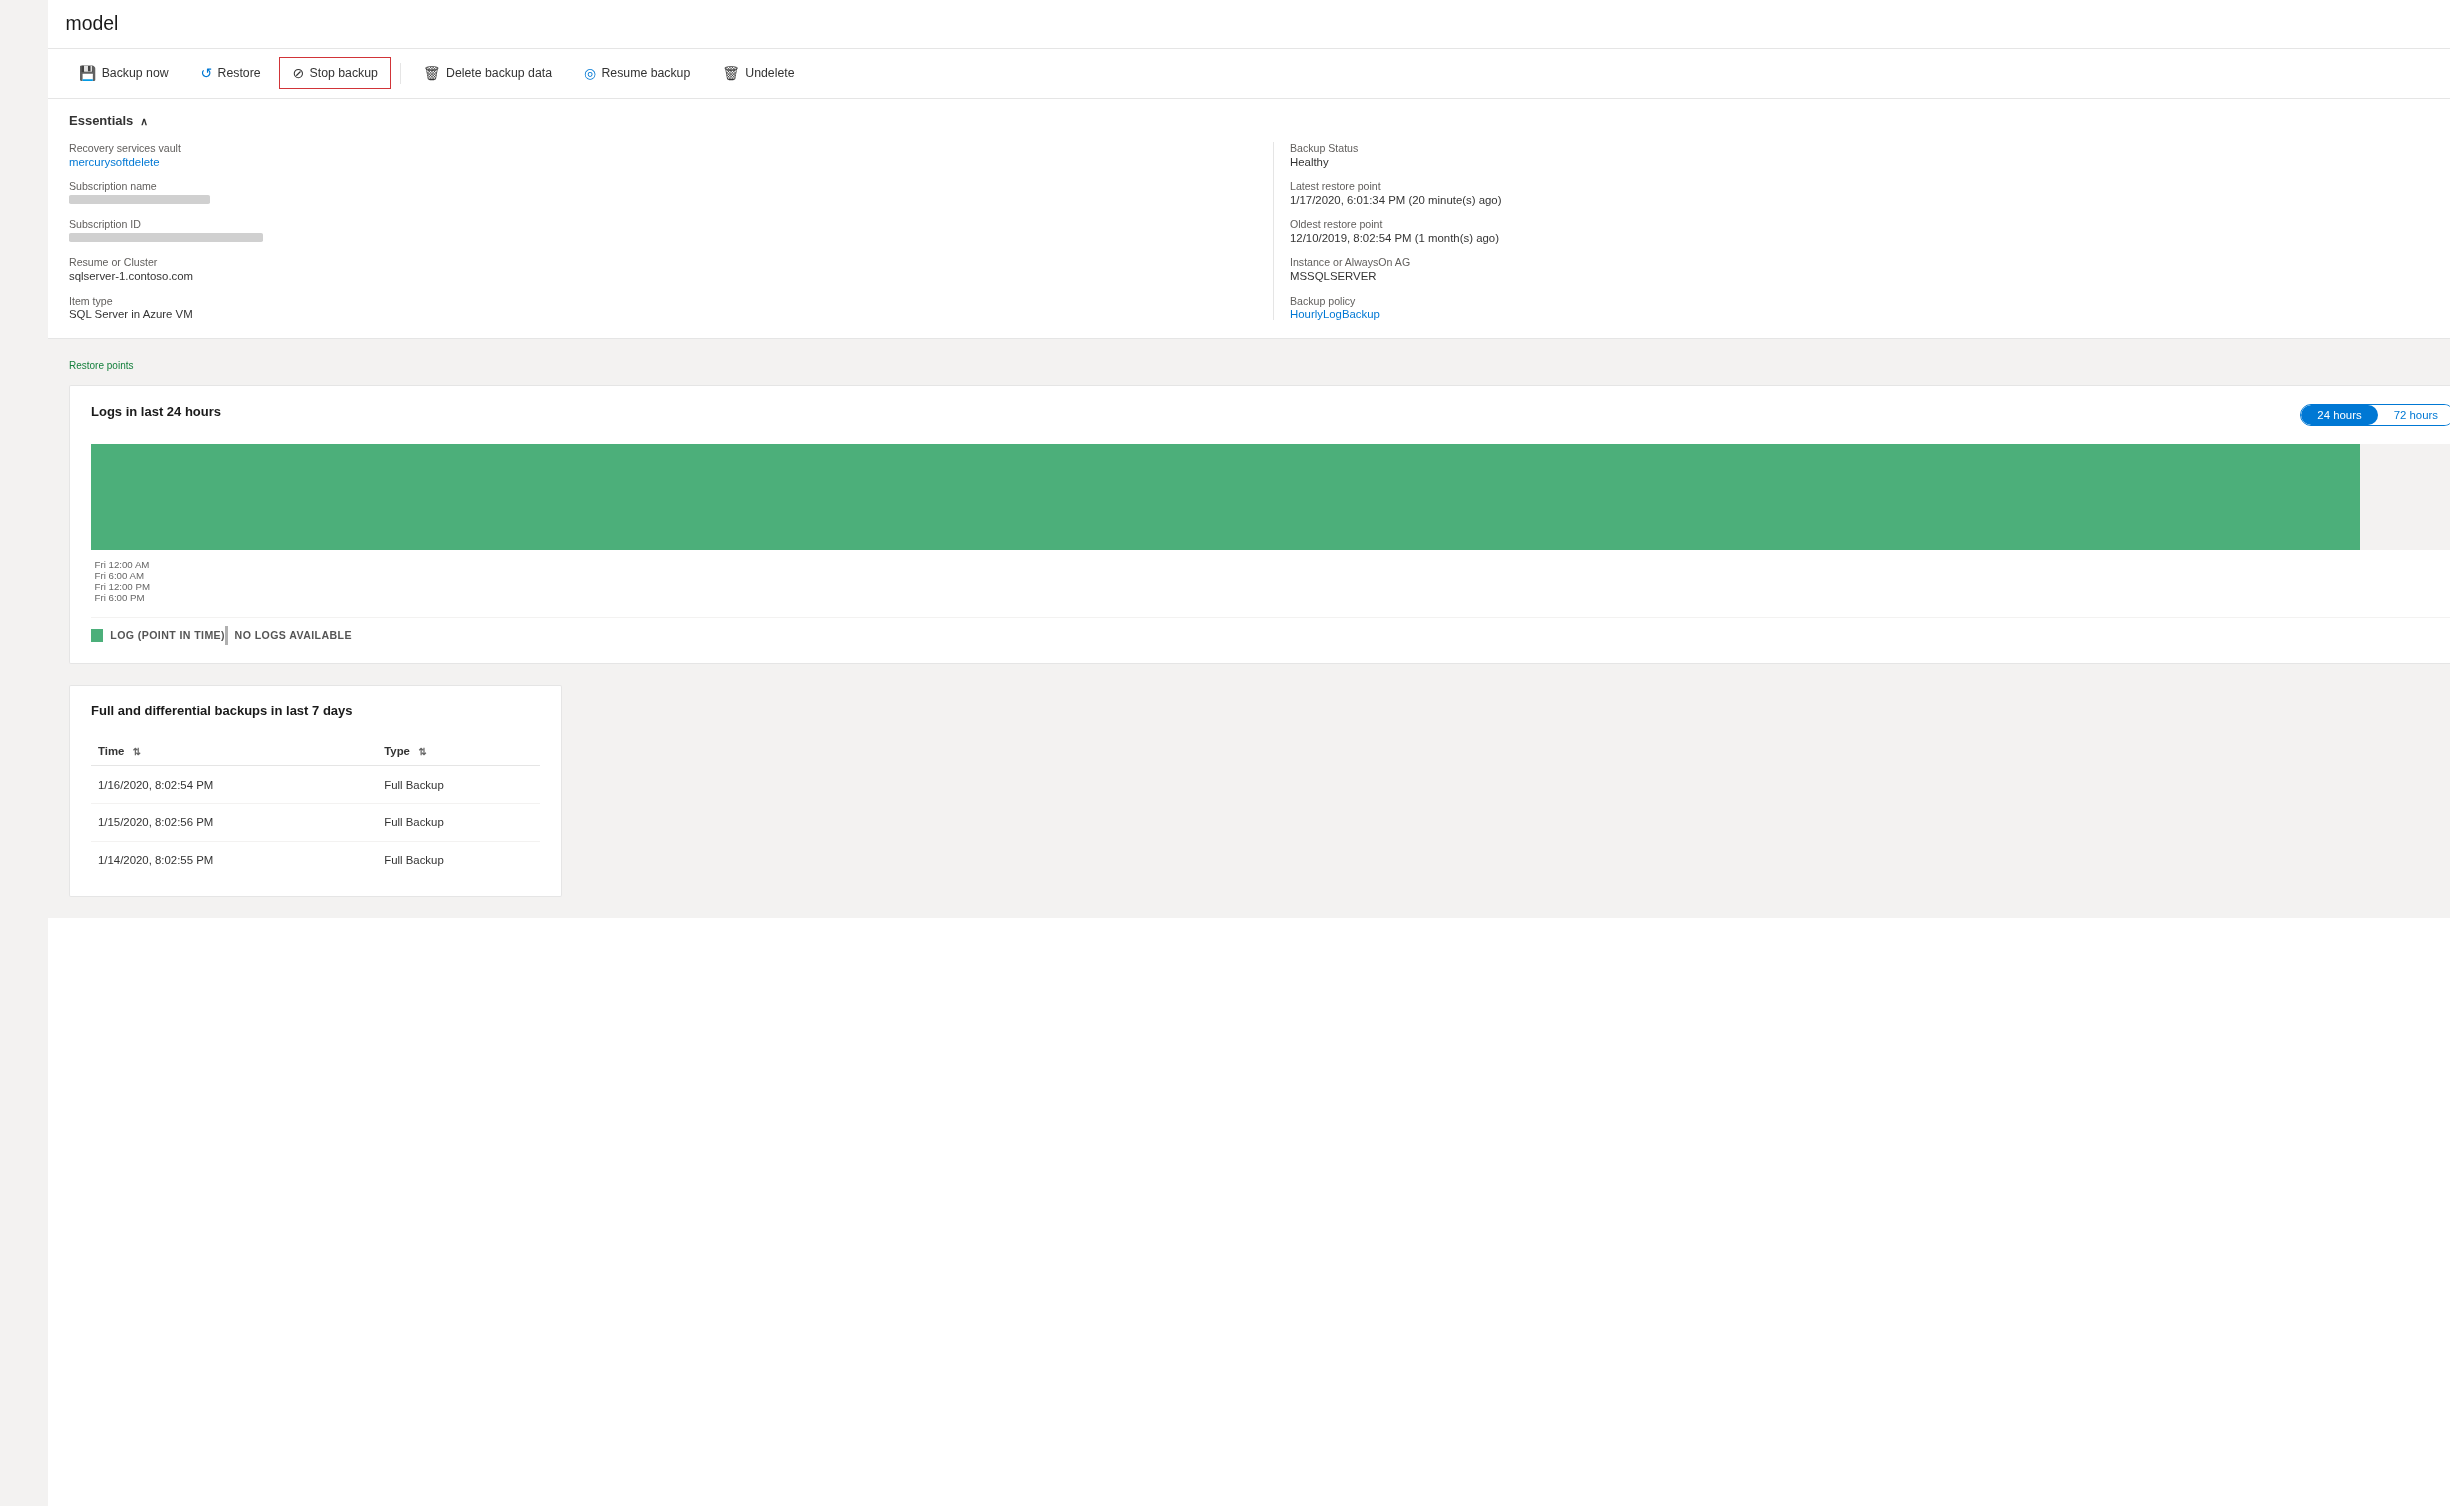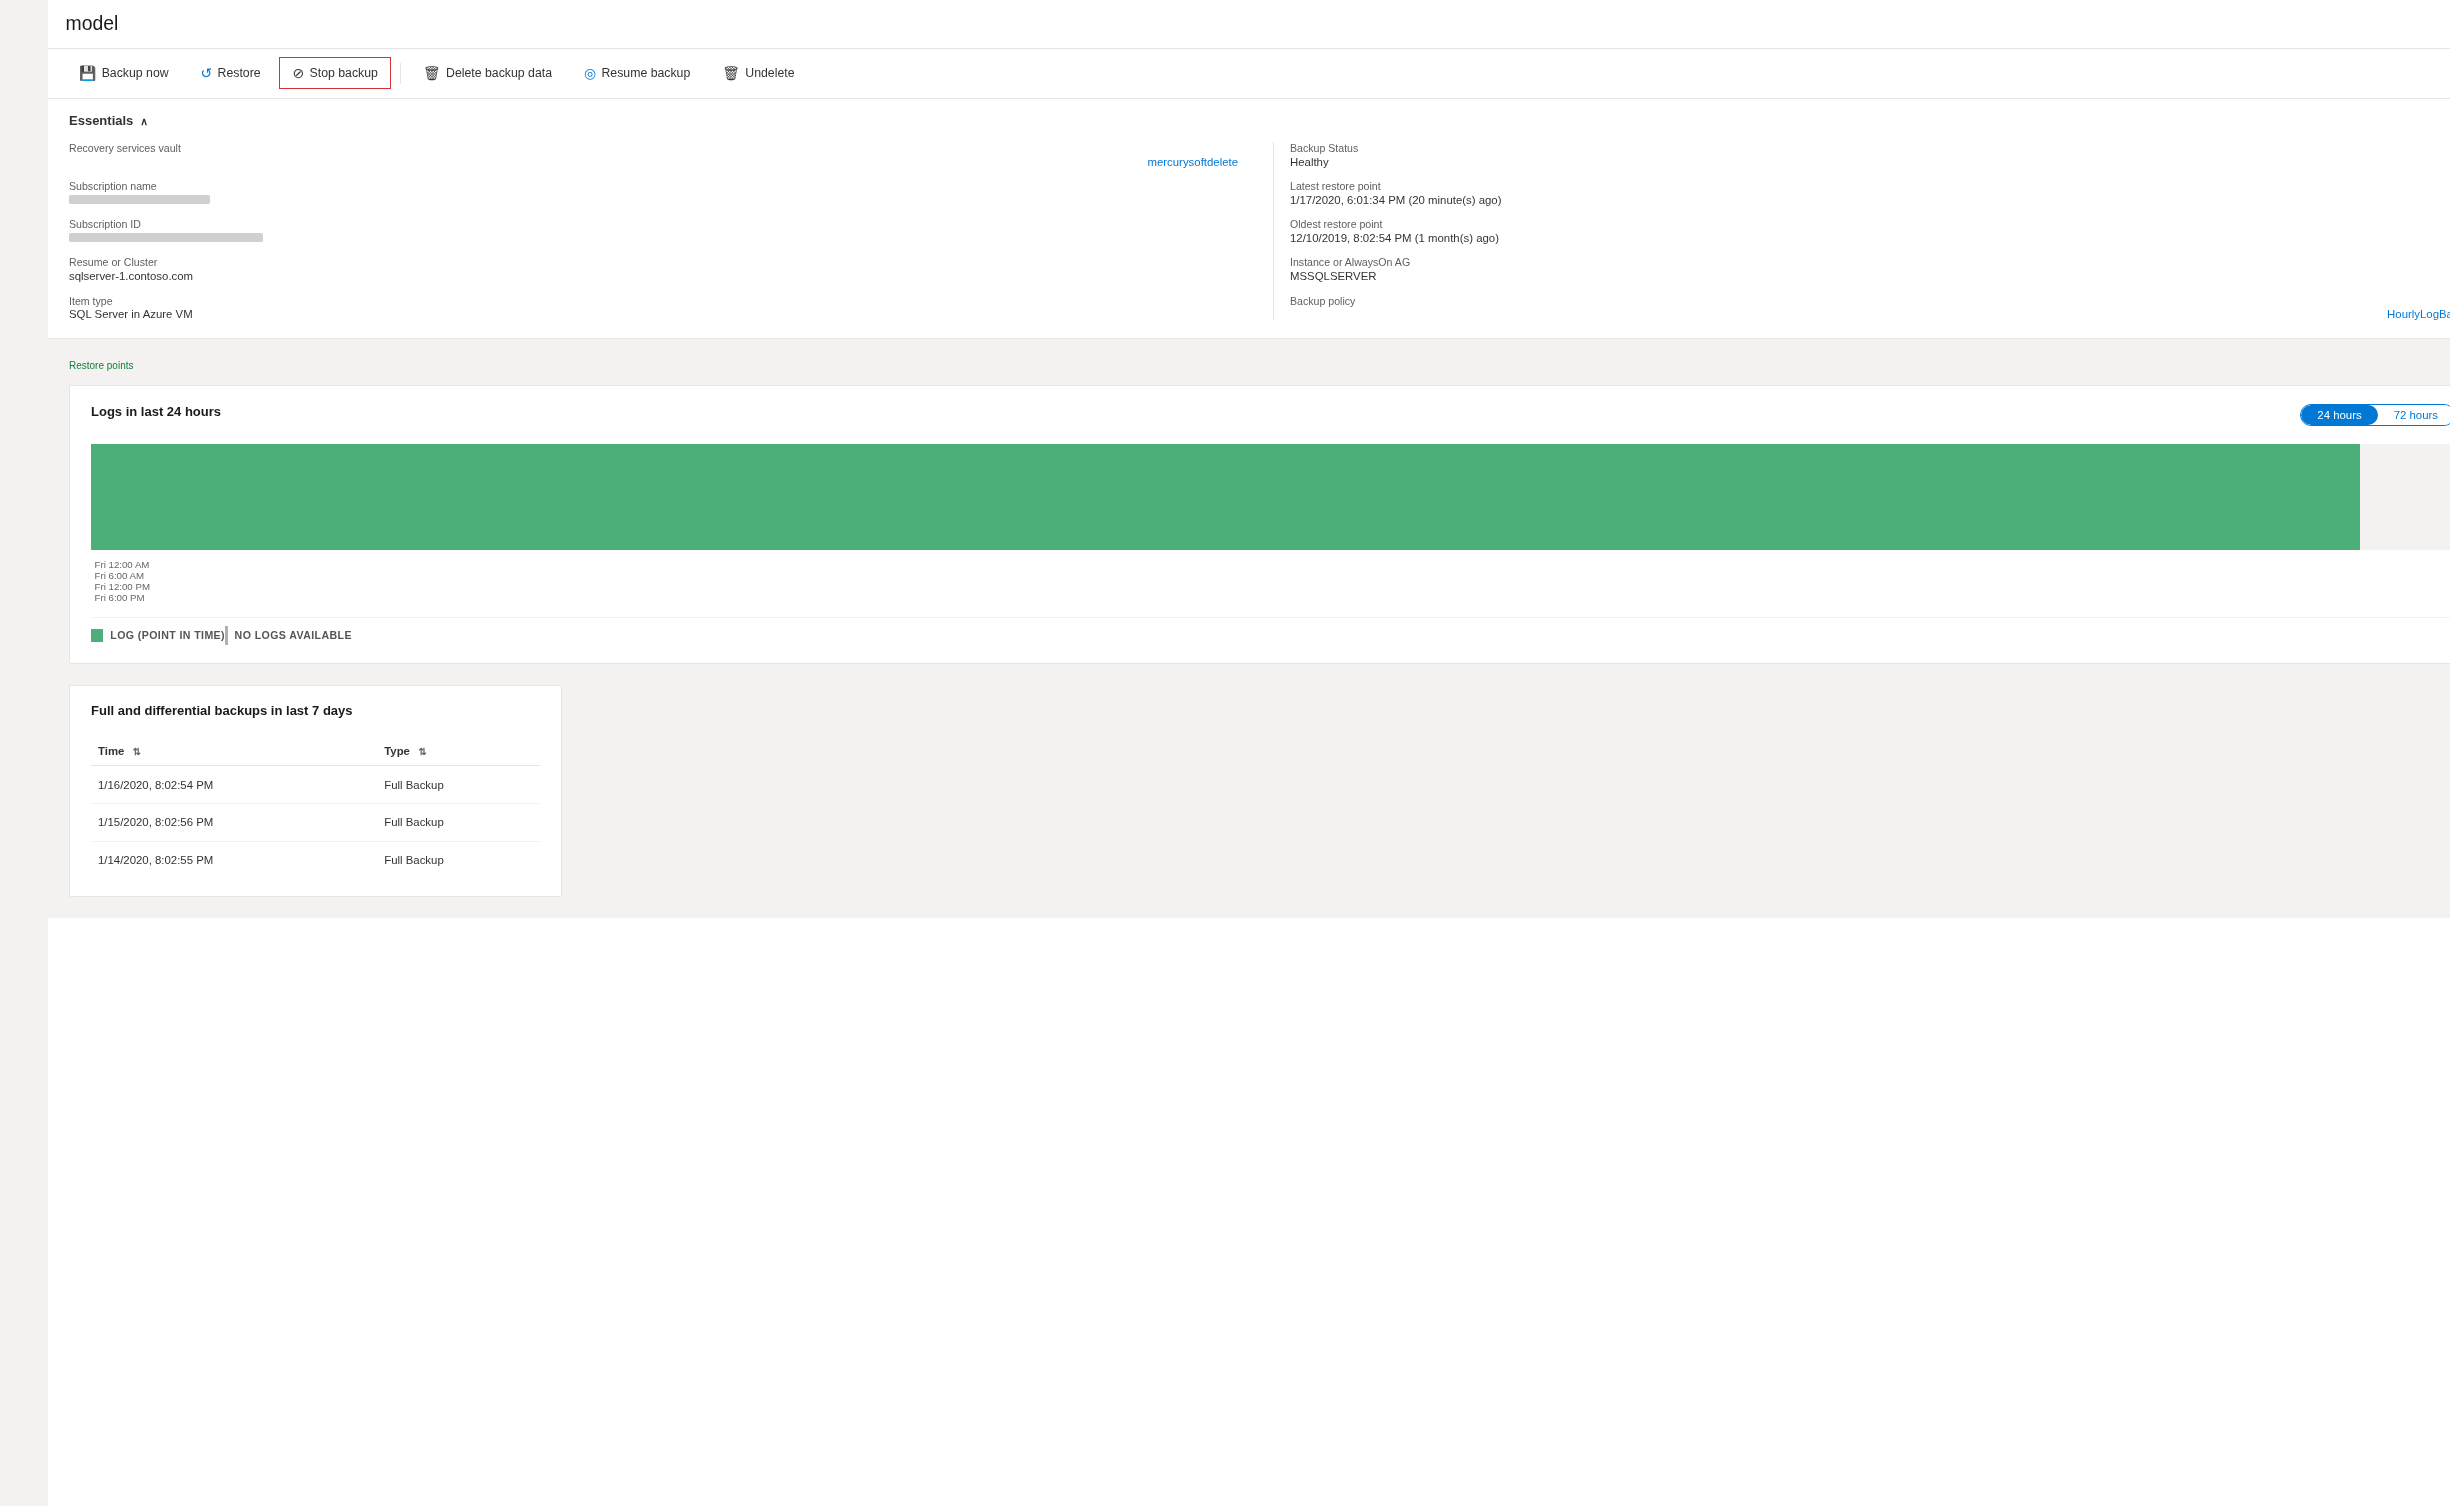--- a/index.html
+++ b/index.html
@@ -23,21 +23,21 @@
     .essentials-section { background: #fff; padding: 14px 21px 17.6px; border-bottom: 0.9px solid #e5e5e5; }
     .essentials-header { display: flex; align-items: center; gap: 7px; margin-bottom: 14px; font-size: 13px; font-weight: 600; cursor: pointer; }
     .essentials-header .chevron { font-size: 10.6px; }
     .essentials-grid { display: grid; grid-template-columns: 1fr 1fr; gap: 0; }
     .essentials-col { display: flex; flex-direction: column; gap: 12.3px; }
     .essentials-col:first-child { padding-right: 35px; }
     .essentials-col:last-child { padding-left: 16px; border-left: 0.9px solid #e5e5e5; }
     .field-group { display: flex; flex-direction: column; gap: 1.8px; }
     .field-label { font-size: 10.6px; color: #605e5c; }
     .field-value { font-size: 11.4px; color: #333; }
-    .field-value.link { color: #0078d4; cursor: pointer; text-decoration: none; text-align: right; }
+    .field-value.link { color: #0078d4; cursor: pointer; text-decoration: none; }
     .redacted-bar { height: 8.8px; background: #d0d0d0; border-radius: 1.8px; display: inline-block; }
     
     
     .content-area { background: #f3f2f1; padding: 21px; }
     
     
     .section-title { font-size: 10px; font-weight: 400; margin-bottom: 14px; color: #15803d; }
     
     
     .chart-card { background: #fff; border: 0.9px solid #e5e5e5; border-radius: 1.8px; padding: 17.6px 21px; margin-bottom: 21px; }

